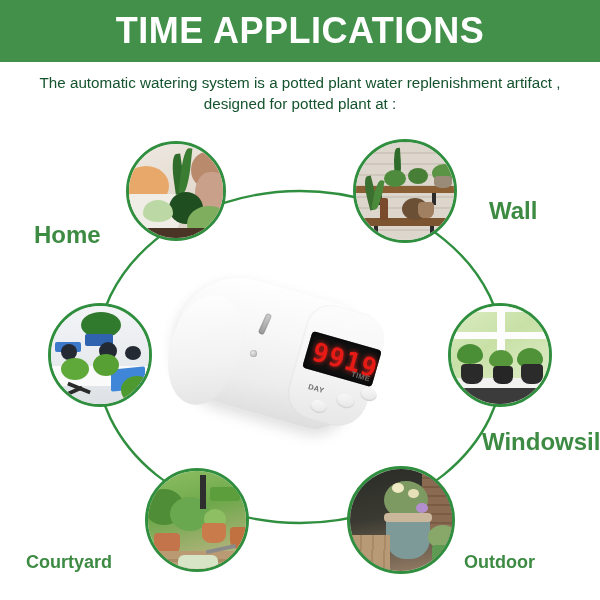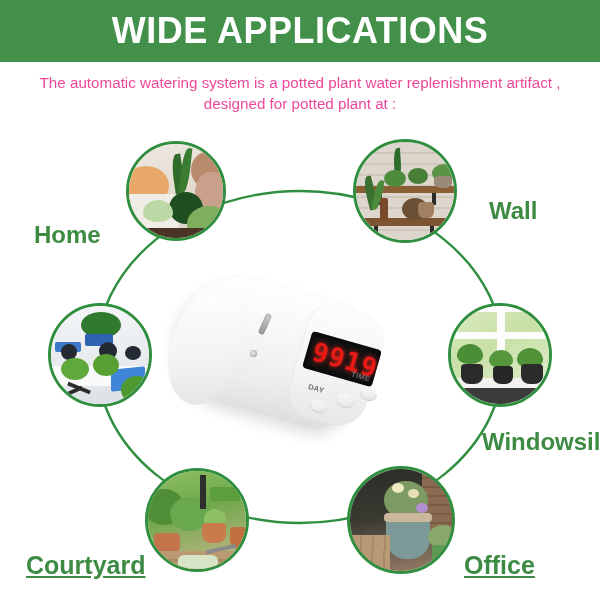--- a/index.html
+++ b/index.html
@@ -24,21 +24,21 @@
     font-weight:bold;
     letter-spacing:.5px;
     line-height:1;
     white-space:nowrap;
   }
 
   
   .subtitle{
     position:absolute;left:24px;top:72px;width:552px;
     text-align:center;
-    color:#ec4899;
+    color:#14532d;
     font-size:15.2px;
     line-height:21px;
     font-weight:normal;
   }
 
   
   .ring-svg{position:absolute;left:0;top:0;width:600px;height:600px;}
 
   
   .circle{
@@ -61,21 +61,21 @@
 
   
   .label{
     position:absolute;
     color:#3d8b43;
     font-weight:bold;
     font-size:24px;
     white-space:nowrap;
     line-height:1;
   }
-  .label.lg{font-size:25px;text-decoration:underline;}
+  .label.lg{font-size:18px;}
 
   
   .device-wrap{position:absolute;left:168px;top:272px;width:220px;height:186px;}
   .dev-body{
     position:absolute;left:6px;top:14px;width:186px;height:128px;
     background:linear-gradient(175deg,#ffffff 0%,#f7f7f7 38%,#ededed 72%,#dcdcdc 100%);
     border-radius:64px 34px 34px 64px;
     transform:rotate(16deg);
     box-shadow:0 6px 14px rgba(0,0,0,.13);
   }
@@ -136,21 +136,21 @@
     background:radial-gradient(circle at 35% 30%,#e9e9e9,#b5b5b5);
     box-shadow:inset 0 0 2px rgba(0,0,0,.3);
   }
 </style>
 </head>
 <body>
 
 <div id="page">
 
   <div class="banner">
-    <div class="banner-title">WIDE APPLICATIONS</div>
+    <div class="banner-title">TIME APPLICATIONS</div>
   </div>
 
   <div class="subtitle">The automatic watering system is a potted plant water replenishment artifact , designed for potted plant at :</div>
 
   <svg class="ring-svg" viewBox="0 0 600 600">
     <ellipse cx="300" cy="357" rx="204" ry="166" fill="none" stroke="#2f8f3f" stroke-width="2.4"></ellipse>
   </svg>
 
   <div class="circle" style="left:126px;top:141px;width:100px;height:100px;">
     <div class="scene">
@@ -256,21 +256,21 @@
       <div class="blob" style="left:42px;top:14px;width:12px;height:10px;background:#efe9c4;"></div>
       <div class="blob" style="left:58px;top:20px;width:11px;height:9px;background:#e7dfb8;"></div>
       <div class="blob" style="left:66px;top:34px;width:12px;height:10px;background:#b48fcf;"></div>
       <div class="pot" style="left:36px;top:46px;width:44px;height:44px;background:#7d9a99;border-radius:6px 6px 45% 45%;"></div>
       <div class="bar" style="left:34px;top:44px;width:48px;height:9px;background:#cbb79c;border-radius:4px;"></div>
       <div class="blob" style="left:78px;top:56px;width:30px;height:24px;background:#88a86a;"></div>
       <div class="pot" style="left:82px;top:76px;width:24px;height:22px;background:#5f9a52;"></div>
       <div class="bar" style="left:0;top:66px;width:40px;height:42px;background:repeating-linear-gradient(92deg,#b99a76 0 10px,#a98a66 10px 12px);"></div>
     </div>
   </div>
-  <div class="label lg" style="left:464px;top:553px;">Office</div>
+  <div class="label lg" style="left:464px;top:553px;">Outdoor</div>
 
   <div class="device-wrap">
     <div class="dev-body"></div>
     <div class="dev-cap"></div>
     <div class="dev-slot"></div>
     <div class="dev-dot"></div>
     <div class="dev-face"></div>
     <div class="dev-screen">
       <div class="digits">9919</div>
     </div>

